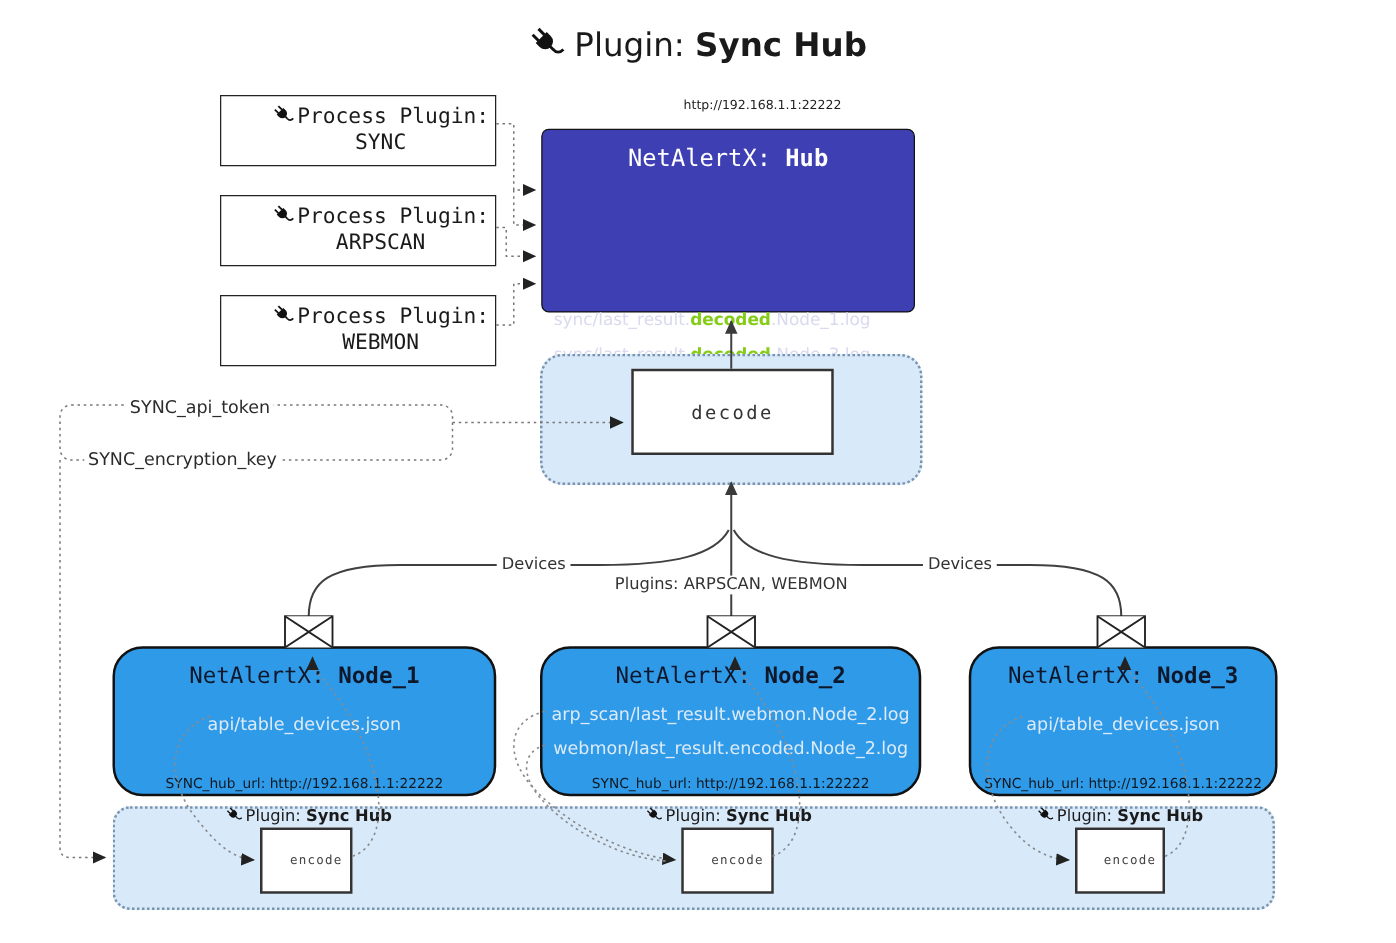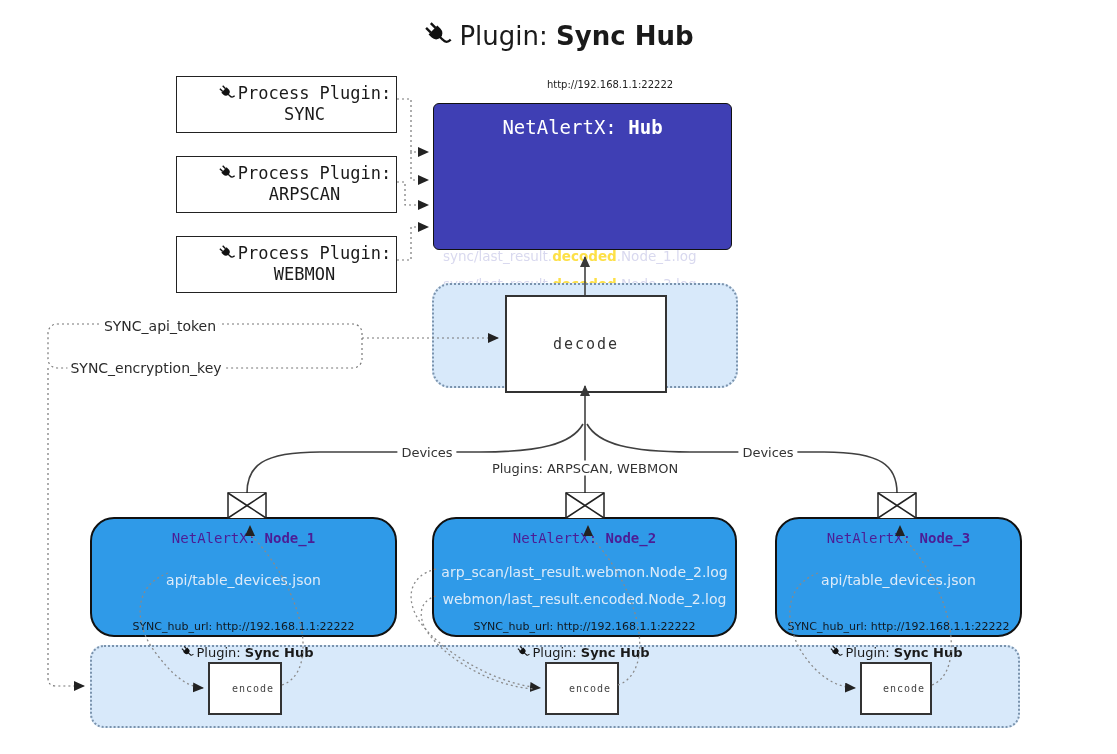--- a/index.html
+++ b/index.html
@@ -14,46 +14,46 @@
   .title{left:0;right:0;top:20px;text-align:center;font-size:26px;color:#1a1a1a;}
   .title .b{font-weight:bold;}
   .title svg{vertical-align:-5px;margin-right:6px;}
 
   
   .hub-url{left:585px;top:79px;font-size:10px;color:#222;margin-left:25px;}
   .hub{left:433px;top:103px;width:299px;height:147px;border-radius:6px;
        background:var(--hub-color,#3f3fb4);border:1.5px solid #111;box-sizing:border-box;}
   .hub-title{left:50%;top:12px;font-size:19px;color:#fff;transform:translateX(-50%);white-space:nowrap;}
   .hub-line{left:9px;font-size:13.5px;color:#d9d9ef;white-space:nowrap;}
-  .hub-line b{color:#fde047;}
+  .hub-line b{color:#84cc16;}
 
   
   .proc{left:176px;width:221px;height:57px;background:#fff;border:1.5px solid #222;
         box-sizing:border-box;text-align:center;padding-left:36px;}
   .proc .l1{margin-top:6px;font-size:17px;color:#1a1a1a;white-space:nowrap;}
   .proc .l1 svg{vertical-align:-3px;margin-right:2px;}
   .proc .l2{font-size:17px;color:#1a1a1a;margin-top:1px;}
 
   
   .tok{background:#fff;padding:0 3px;font-size:14px;color:#2b2b2b;z-index:4;}
 
   
   .dec-wrap{left:432px;top:283px;width:306px;height:105px;border-radius:18px;
             background:var(--container-color,#d8e9fa);border:2px dotted #7a93ad;box-sizing:border-box;}
-  .dec-box{left:505px;top:295px;width:162px;height:98px;background:#fff;border:2px solid #333;
+  .dec-box{left:505px;top:295px;width:162px;height:69px;background:#fff;border:2px solid #333;
            box-sizing:border-box;display:flex;align-items:center;justify-content:center;
            font-size:15px;color:#333;letter-spacing:2px;}
 
   
   .edge-lbl{background:#fff;padding:0 4px;font-size:13px;color:#333;z-index:4;}
 
   
   .node{top:517px;height:120px;border-radius:24px;background:var(--node-color,#2f9ae8);
         border:2px solid #111;box-sizing:border-box;}
-  .node-title{left:50%;top:11px;transform:translateX(-50%);font-size:14px;color:#4c1d95;white-space:nowrap;}
+  .node-title{left:50%;top:11px;transform:translateX(-50%);font-size:18px;color:#0f172a;white-space:nowrap;}
   .node-file{left:50%;transform:translateX(-50%);font-size:14px;color:#ddebf9;white-space:nowrap;}
   .node-url{left:50%;top:101px;transform:translateX(-50%);font-size:11px;color:#101820;white-space:nowrap;}
 
   
   .band{left:90px;top:645px;width:930px;height:83px;border-radius:14px;
         background:var(--container-color,#d8e9fa);border:2px dotted #7a93ad;box-sizing:border-box;}
   .enc-lbl{top:645px;font-size:13px;color:#1a1a1a;z-index:2;}
   .enc-lbl svg{vertical-align:-2px;margin-right:2px;}
   .enc-box{top:662px;height:53px;background:#fff;border:2px solid #333;box-sizing:border-box;
            display:flex;align-items:center;justify-content:center;font-size:10px;

